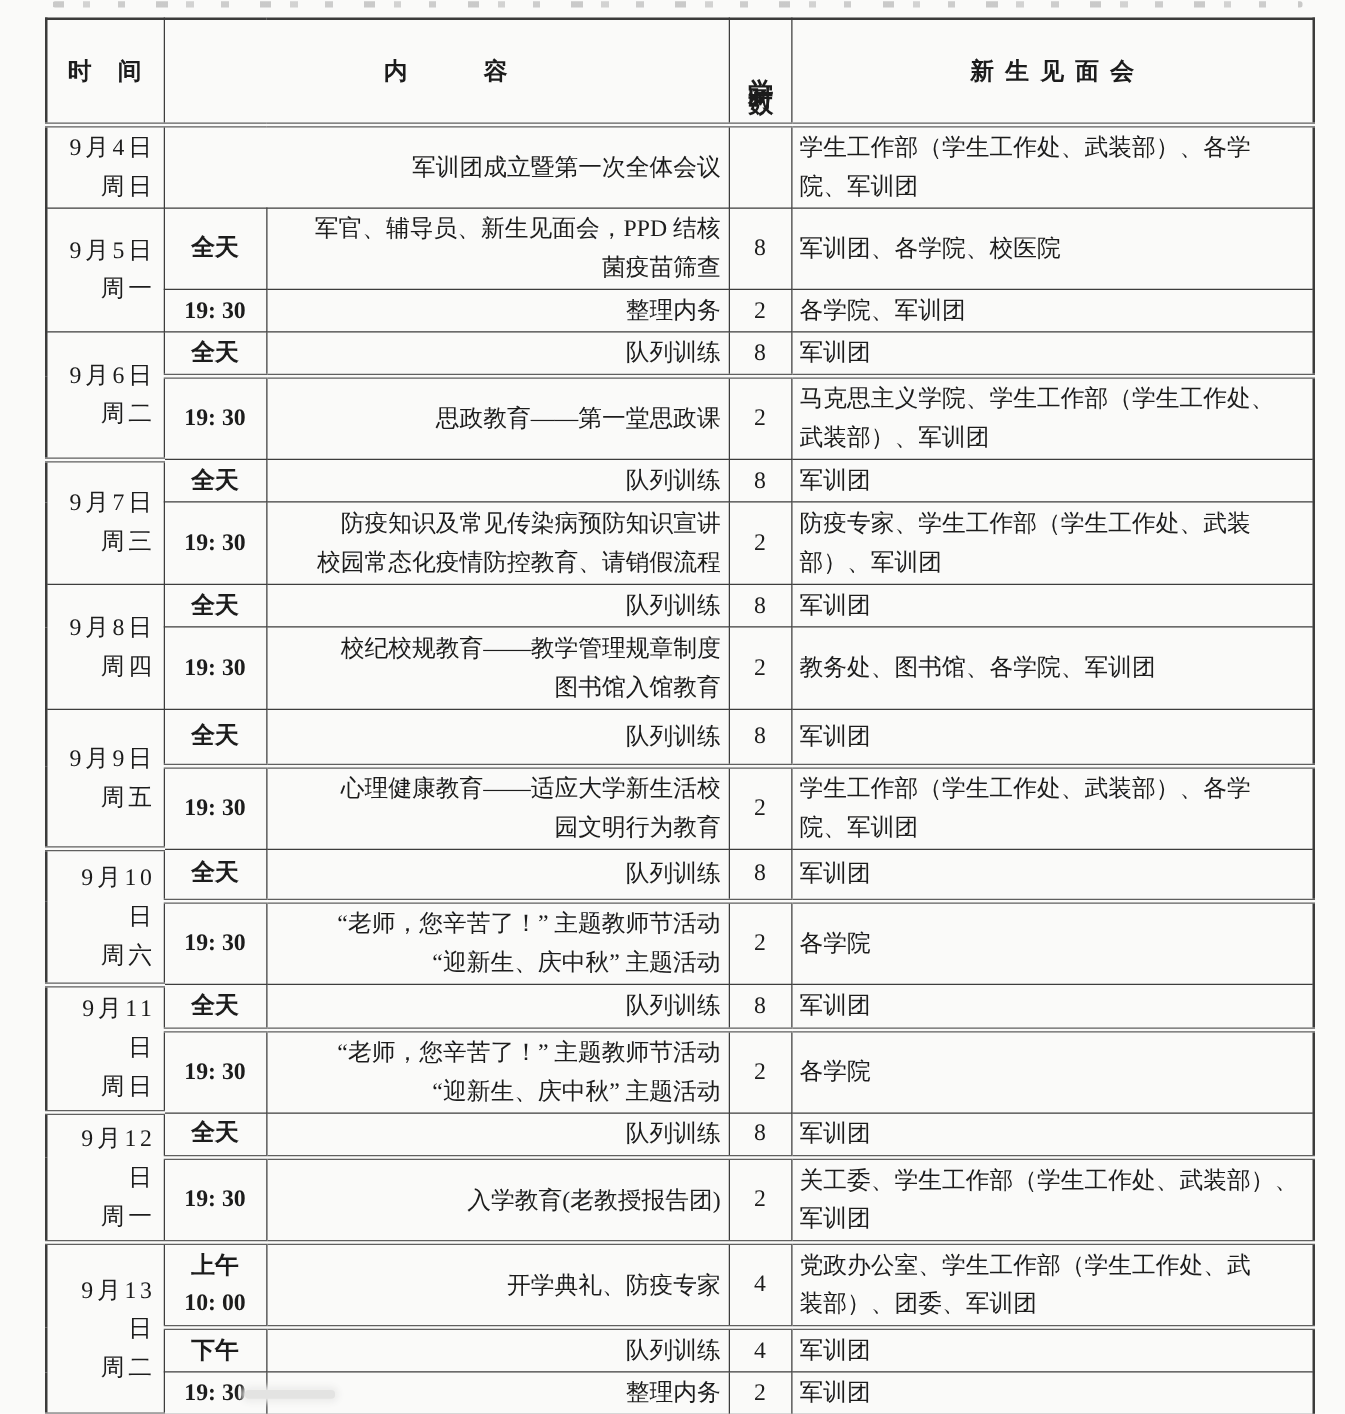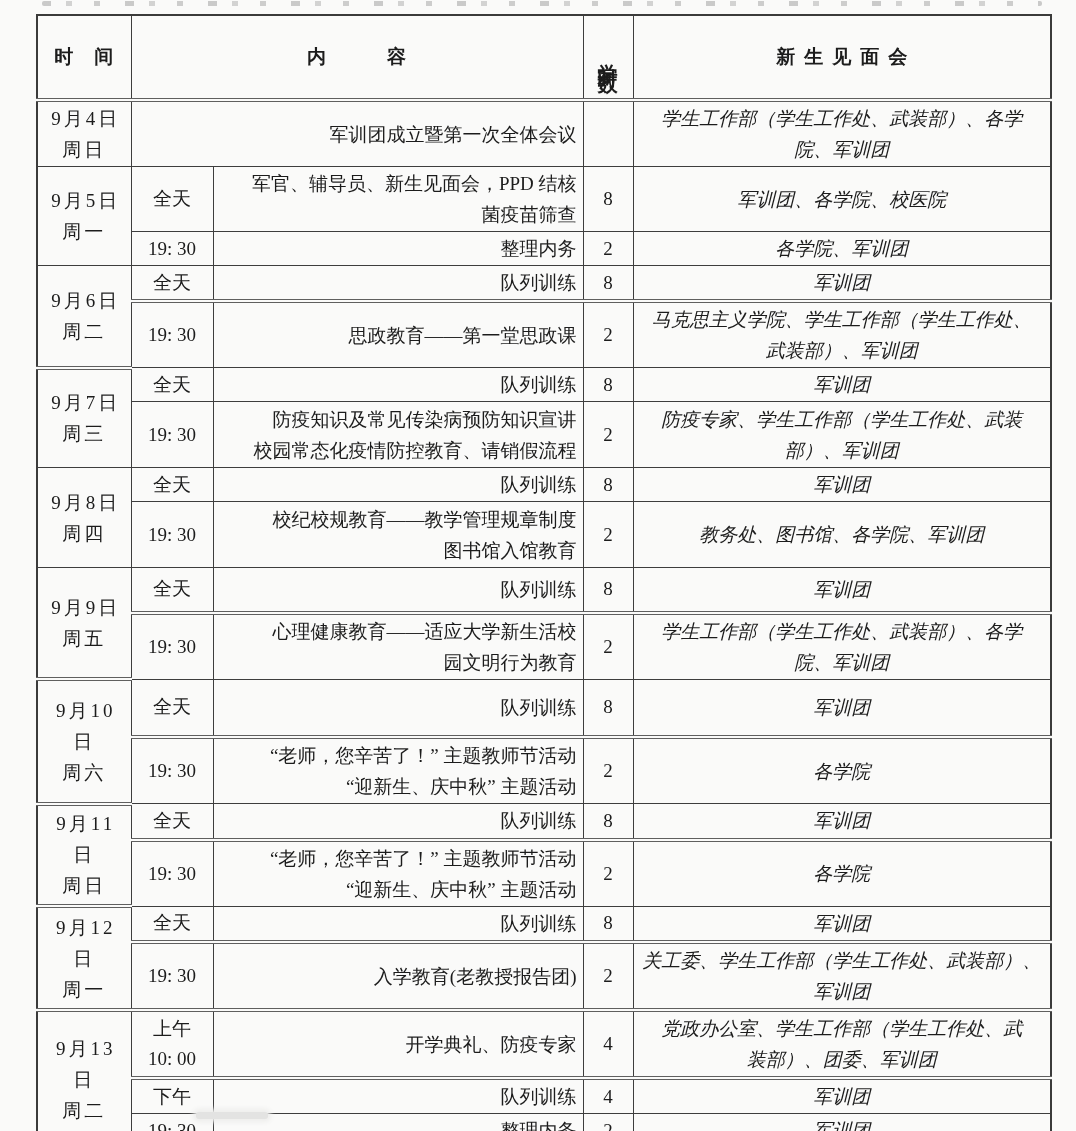--- a/index.html
+++ b/index.html
@@ -58,60 +58,60 @@
     font-size: 19px;
     vertical-align: middle;
     overflow: hidden;
   }
   
   tr.hb > th, tr.hb > td { border-bottom: 4px double #5f5f5f; }
 
   
   .rh85 { height: 85px; margin-top: 48px; } .rh65 { height: 65px; } .rh63 { height: 63px; margin-top: 24px; }
   .rh34 { height: 34px; } .rh33 { height: 33px; margin-left: 10px; } .rh66 { height: 66px; }
-  .rh32 { height: 32px; } .rh45 { height: 45px; } .rh42 { height: 58px; }
+  .rh32 { height: 32px; } .rh45 { height: 45px; } .rh42 { height: 42px; }
   .rh64 { height: 64px; } .rh36 { height: 36px; } .rh31 { height: 31px; }
 
   th { font-weight: bold; font-size: 20px; }
   .h-dept { letter-spacing: 9px; text-indent: 9px; text-align: center; }
   .h-plain { text-align: center; letter-spacing: 1px; }
   .h-hours { text-align: center; }
   .vtext {
     writing-mode: vertical-rl;
     text-orientation: upright;
     display: inline-block;
     line-height: 1;
     letter-spacing: 5px;
     font-size: 20px;
   }
 
   .c-date {
-    text-align: center;
+    text-align: right;
     letter-spacing: 3px;
     text-indent: 3px;
     white-space: pre-line;
     line-height: 31px;
   }
   .c-time {
     text-align: center;
     white-space: pre-line;
     line-height: 30px;
+    font-weight: bold;
   }
   .c-content {
     text-align: right;
     white-space: pre-line;
     line-height: 31px;
   }
   .c-hours { text-align: center; }
   .c-dept {
-    text-align: center;
+    text-align: left;
     white-space: pre-line;
     line-height: 31px;
     padding: 1px 10px;
-    font-style: italic;
   }
 </style>
 </head>
 <body>
 
 <div class="top-artifact"></div>
 
 <table class="sched">
   <colgroup>
     <col style="width:94px">

